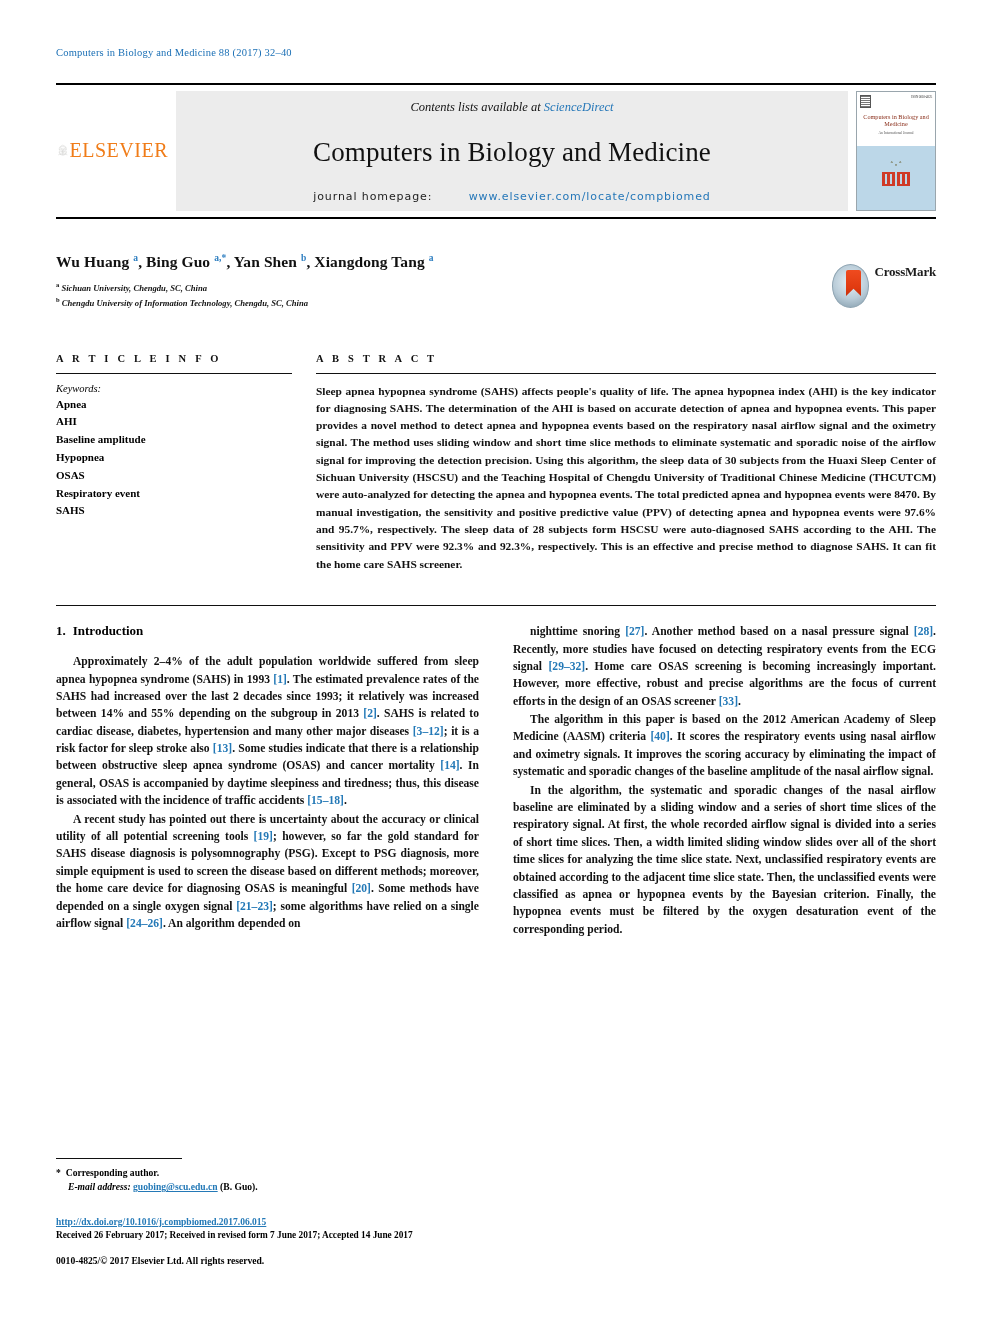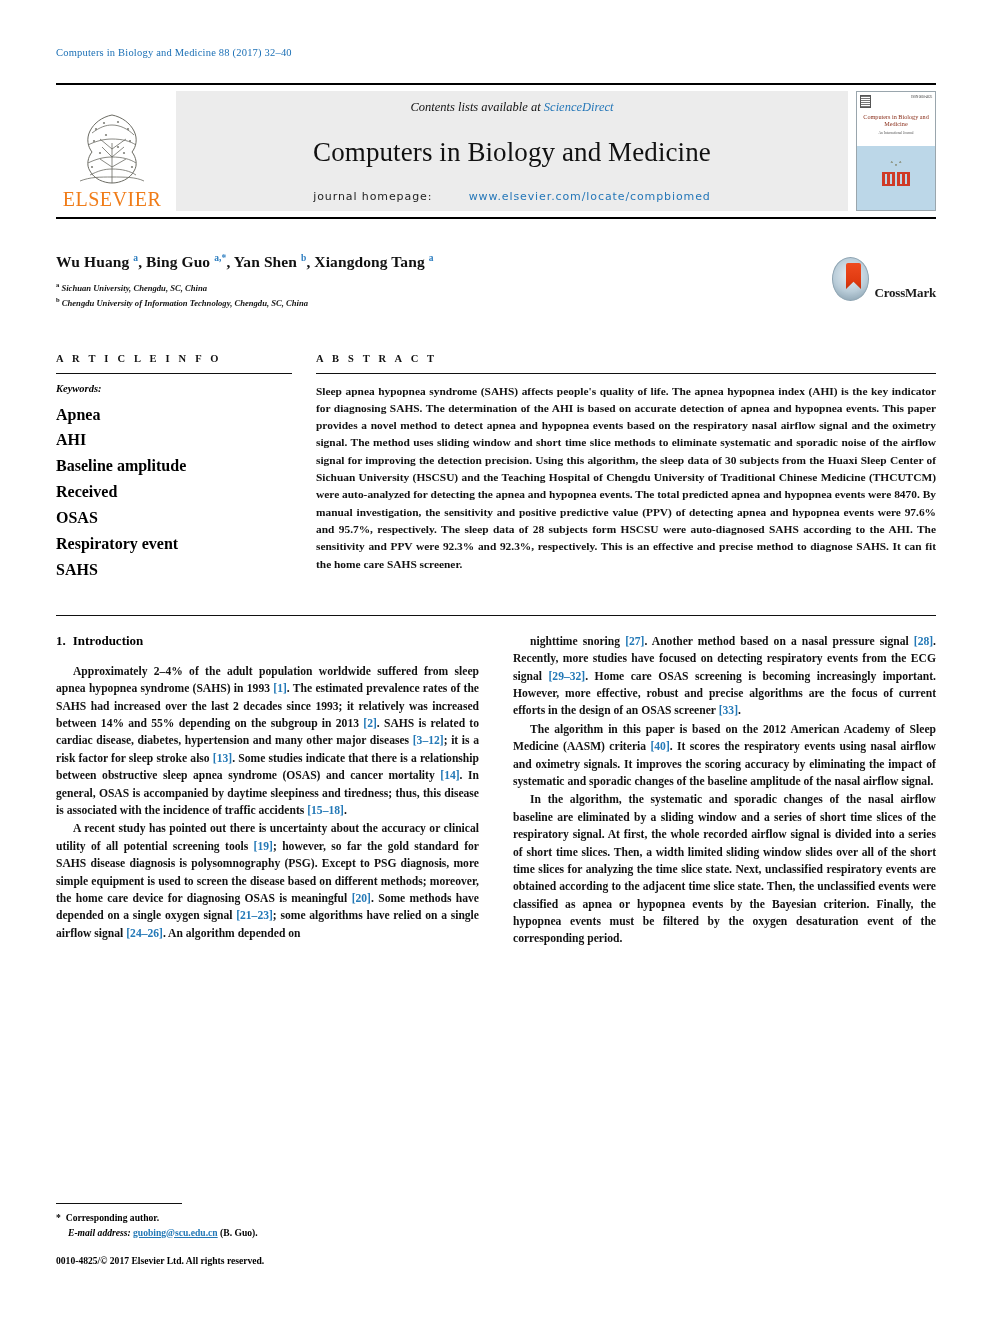--- a/index.html
+++ b/index.html
@@ -40,22 +40,21 @@
     height: 120px;
     display: flex;
     align-items: stretch;
     box-sizing: content-box;
     padding: 6px 0;
   }
   .elsevier-logo {
     width: 112px;
     flex: 0 0 112px;
     display: flex;
-    flex-direction: column;
-    justify-content: flex-end;
+    justify-content: space-between;
     align-items: center;
     padding-bottom: 2px;
   }
   .tree-svg { display:block; }
   .elsevier-word {
     font-family: "Liberation Serif", serif;
     font-size: 20px;
     letter-spacing: .5px;
     color: #F07C18;
     line-height: 1;
@@ -162,23 +161,23 @@
   .title-block { margin-top: 34px; position: relative; }
   .paper-title {
     font-size: 21.5px;
     line-height: 1.32;
     color: #111;
     max-width: 760px;
     font-weight: 400;
   }
   .crossmark {
     position: absolute;
-    right: 0; top: 2px;
+    right: 0; top: 11px;
     width: 104px; height: 46px;
-    display: flex; align-items: flex-end; gap: 5px;
+    display: flex; align-items: flex-start; gap: 5px;
   }
   .crossmark-badge {
     width: 42px; height: 42px; border-radius: 50%;
     background: radial-gradient(circle at 50% 40%, #e8f1f7 0%, #b9ccd8 55%, #7f98a8 100%);
     position: relative;
     border: 1px solid #8ea4b2;
   }
   .crossmark-badge::after {
     content: "";
     position: absolute;
@@ -230,24 +229,24 @@
     font-family: "Liberation Serif", serif;
   }
   .rule {
     border-top: 1.6px solid #111;
     margin-top: 9px;
     margin-bottom: 9px;
   }
   .kw-head {
     font-size: 10.5px;
     font-style: italic;
-    font-weight: bold;
-    margin-bottom: 8px;
-  }
-  .kw-list { font-size: 16px; font-weight: bold; line-height: 1.62; }
+    font-weight: normal;
+    margin-bottom: 2px;
+  }
+  .kw-list { font-size: 11px; font-weight: bold; line-height: 1.62; }
   .abs-text {
     font-size: 11.4px;
     line-height: 1.52;
     text-align: justify;
     font-weight: bold;
     color: #111;
     hyphens: auto;
   }
 
   .mid-rule {
@@ -394,21 +393,21 @@
 
   <div class="info-abstract">
     <div class="col-info">
       <div class="sec-head">A R T I C L E  I N F O</div>
       <div class="rule"></div>
       <div class="kw-head">Keywords:</div>
       <div class="kw-list">
           <div>Apnea</div>
           <div>AHI</div>
           <div>Baseline amplitude</div>
-          <div>Received</div>
+          <div>Hypopnea</div>
           <div>OSAS</div>
           <div>Respiratory event</div>
           <div>SAHS</div>
         </div>
     </div>
     <div class="col-abs">
       <div class="sec-head">A B S T R A C T</div>
       <div class="rule"></div>
       <div class="abs-text">Sleep apnea hypopnea syndrome (SAHS) affects people's quality of life. The apnea hypopnea index (AHI) is the key indicator for diagnosing SAHS. The determination of the AHI is based on accurate detection of apnea and hypopnea events. This paper provides a novel method to detect apnea and hypopnea events based on the respiratory nasal airflow signal and the oximetry signal. The method uses sliding window and short time slice methods to eliminate systematic and sporadic noise of the airflow signal for improving the detection precision. Using this algorithm, the sleep data of 30 subjects from the Huaxi Sleep Center of Sichuan University (HSCSU) and the Teaching Hospital of Chengdu University of Traditional Chinese Medicine (THCUTCM) were auto-analyzed for detecting the apnea and hypopnea events. The total predicted apnea and hypopnea events were 8470. By manual investigation, the sensitivity and positive predictive value (PPV) of detecting apnea and hypopnea events were 97.6% and 95.7%, respectively. The sleep data of 28 subjects form HSCSU were auto-diagnosed SAHS according to the AHI. The sensitivity and PPV were 92.3% and 92.3%, respectively. This is an effective and precise method to diagnose SAHS. It can fit the home care SAHS screener.</div>
     </div>
@@ -438,16 +437,20 @@
   <div class="footnotes">
     <div class="fn-rule"></div>
     <div class="fn-line">
       <span class="star">*</span><span>Corresponding author.</span>
     </div>
     <div class="fn-line" style="padding-left:12px">
       <span class="fn-email-label">E-mail address:</span>
       <a href="#" class="link">guobing@scu.edu.cn</a>
       <span>(B. Guo).</span>
     </div>
+    <div class="doi-block">
+      <a href="#" class="doi-line">http://dx.doi.org/10.1016/j.compbiomed.2017.06.015</a>
+      <div class="recv-line">Received 26 February 2017; Received in revised form 7 June 2017; Accepted 14 June 2017</div>
+    </div>
     <div class="copyright">0010-4825/© 2017 Elsevier Ltd. All rights reserved.</div>
   </div>
 
 </div>
 
 </body></html>

